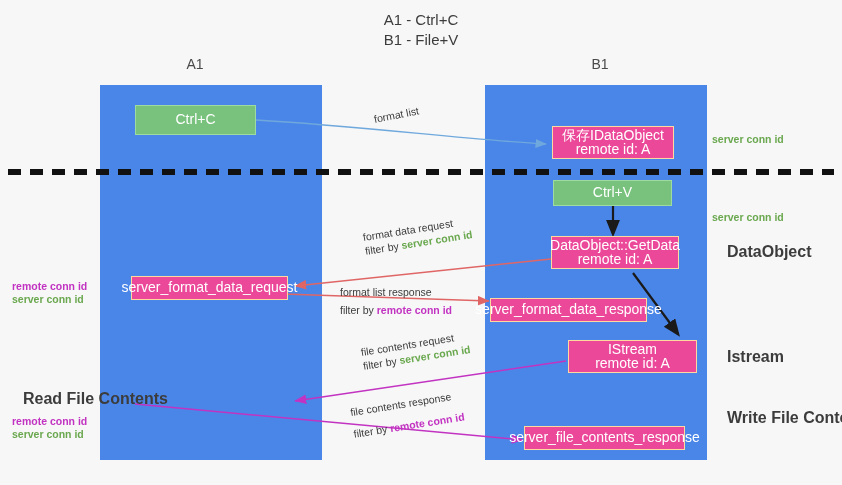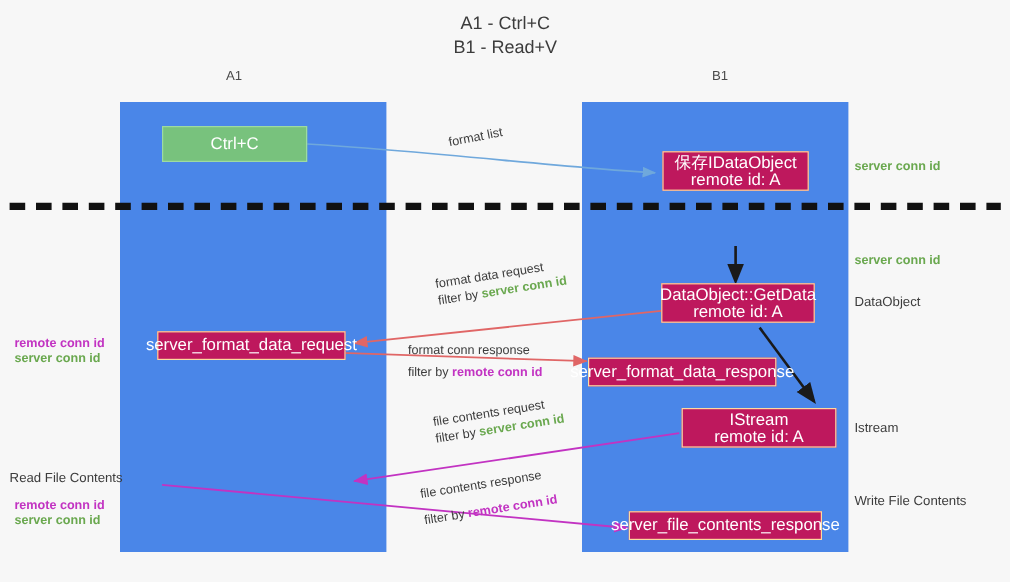--- a/index.html
+++ b/index.html
@@ -17,65 +17,65 @@
   .abs{position:absolute;}
 
   
   .title{
     left:0;top:10px;width:842px;text-align:center;
     font-size:15px;line-height:20px;color:#3c3c3c;
   }
 
   
   .lane-head{
-    text-align:center;font-size:11px;line-height:13px;color:#4a4a4a;
+    text-align:center;font-size:14px;line-height:13px;color:#4a4a4a;
   }
   .lane-head .l1{display:block;}
   .lane-head .l2{display:block;}
 
   
   .lane{background:#4a86e8;}
 
   
   .node{
     box-sizing:border-box;
     display:flex;flex-direction:column;
     align-items:center;justify-content:center;
     color:#ffffff;font-size:14px;line-height:13.5px;
     text-align:center;
     border:1px solid rgba(255,255,255,.55);
   }
   .node.green{background:#78c27d;border-color:#9ddba1;}
   .node.orange{background:#fbb councils;}
-  .node.orange{background:#be185d;border-color:#fdd9a0;}
+  .node.orange{background:#ec4899;border-color:#fdd9a0;}
   .node .ln{display:block;white-space:nowrap;}
 
   
   .cap{
     font-size:10.5px;line-height:14px;color:#3c3c3c;white-space:nowrap;
   }
   .cap .g{color:#6aa84f;font-weight:bold;}
   .cap .p{color:#c233c2;font-weight:bold;}
   .cap.rot-up{transform:rotate(-11deg);transform-origin:left center;}
   .cap.rot-up2{transform:rotate(-9deg);transform-origin:left center;}
 
   
   .side{font-size:10.5px;line-height:14px;white-space:nowrap;}
   .side.green{color:#6aa84f;font-weight:bold;}
   .side.purple{color:#c233c2;font-weight:bold;}
-  .side.plain{color:#3c3c3c;font-weight:normal;font-size:11px;}
+  .side.plain{color:#3c3c3c;font-weight:bold;font-size:16px;margin-left:15px;}
 </style>
 </head>
 <body>
 
 <div id="stage">
 
   <div class="abs title">
     <div>A1 - Ctrl+C</div>
-    <div>B1 - Read+V</div>
+    <div>B1 - File+V</div>
   </div>
 
   <div class="abs lane-head" style="left:130px;top:58px;width:130px;">
     <span class="l1">A1</span>
   </div>
   <div class="abs lane-head" style="left:530px;top:58px;width:140px;">
     <span class="l1">B1</span>
   </div>
 
   <div class="abs lane" style="left:100px;top:85px;width:222px;height:375px;"></div>
@@ -116,20 +116,23 @@
 
   <div class="abs node green" style="left:135px;top:105px;width:121px;height:30px;">
     <span class="ln">Ctrl+C</span>
   </div>
 
   <div class="abs node orange" style="left:552px;top:126px;width:122px;height:33px;">
     <span class="ln">保存IDataObject</span>
     <span class="ln">remote id: A</span>
   </div>
 
+  <div class="abs node green" style="left:553px;top:180px;width:119px;height:26px;">
+    <span class="ln">Ctrl+V</span>
+  </div>
 
   <div class="abs node orange" style="left:551px;top:236px;width:128px;height:33px;">
     <span class="ln">DataObject::GetData</span>
     <span class="ln">remote id: A</span>
   </div>
 
   <div class="abs node orange" style="left:131px;top:276px;width:157px;height:24px;">
     <span class="ln">server_format_data_request</span>
   </div>
 
@@ -150,21 +153,21 @@
   <div class="abs cap rot-up" style="left:374px;top:112px;">
     <span>format list</span>
   </div>
 
   <div class="abs cap rot-up2" style="left:364px;top:230px;">
     <div>format data request</div>
     <div><span>filter by </span><span class="g">server conn id</span></div>
   </div>
 
   <div class="abs cap" style="left:340px;top:285px;">
-    <div>format conn response</div>
+    <div>format list response</div>
     <div style="margin-top:4px;"><span>filter by </span><span class="p">remote conn id</span></div>
   </div>
 
   <div class="abs cap rot-up2" style="left:362px;top:345px;">
     <div>file contents request</div>
     <div><span>filter by </span><span class="g">server conn id</span></div>
   </div>
 
   <div class="abs cap rot-up2" style="left:352px;top:405px;">
     <div>file contents response</div>

